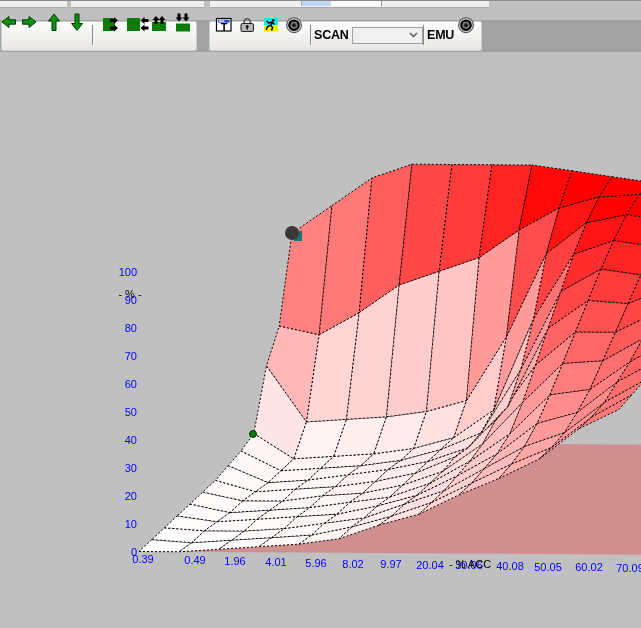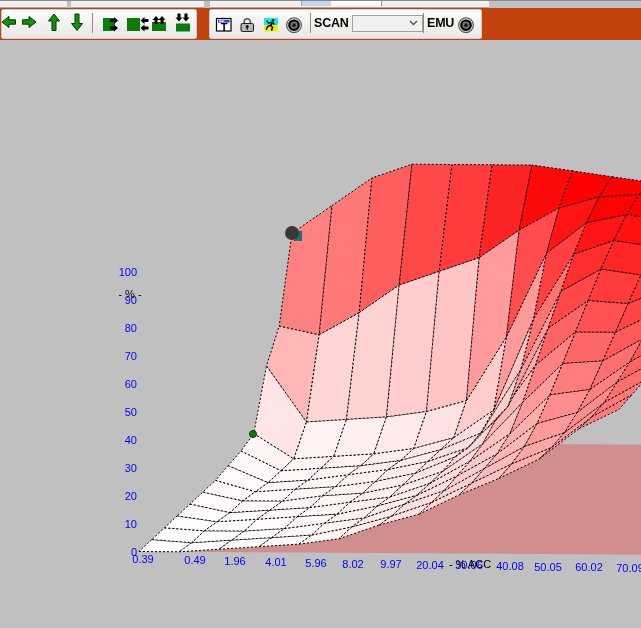--- a/index.html
+++ b/index.html
@@ -1,20 +1,20 @@
 <!DOCTYPE html>
 <html><head>
 <meta charset="utf-8">
 <style>
   html,body{margin:0;padding:0}
   body{width:641px;height:628px;overflow:hidden;background:#c0c0c0;
        font-family:"Liberation Sans",sans-serif;position:relative}
   .topstrip{position:absolute;left:0;top:0;width:641px;height:8px;background:#c0c0c0}
   .tseg{position:absolute;top:0;height:7px;background:#f1f0ee;border-bottom:1px solid #a8a8a8}
-  .tbar{position:absolute;left:0;top:8px;width:641px;height:32px;background:#c2410c}
+  .tbar{position:absolute;left:0;top:20px;width:641px;height:32px;background:#a3a3a3}
   .panel{position:absolute;top:1px;height:28px;background:linear-gradient(#fdfdfd,#e9e7e4);
          border:1px solid #cfcfcf;border-radius:2px;box-shadow:inset 0 1px 0 #fff}
   .sep{position:absolute;top:5px;width:1px;height:20px;background:#8a8a8a;border-right:1px solid #f5f5f5}
   .lbl{position:absolute;top:10px;font-weight:bold;font-size:12.5px;color:#000;letter-spacing:-0.2px;line-height:11px}
   .combo{position:absolute;top:7px;width:69px;height:15px;background:#f0f0f0;border:1px solid #a0a0a0}
   .combo svg{position:absolute;right:4px;top:4px}
 </style>
 </head>
 <body>
 <svg width="641" height="628" viewBox="0 0 641 628" style="position:absolute;left:0;top:0">

